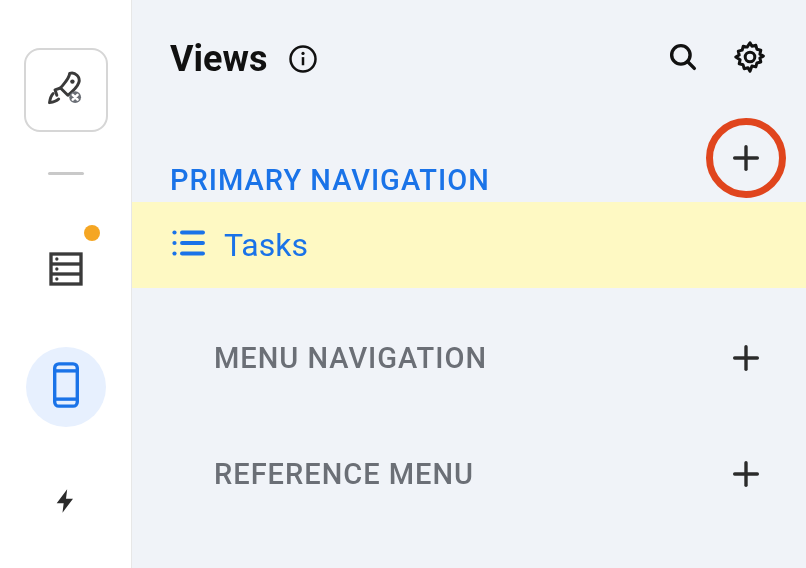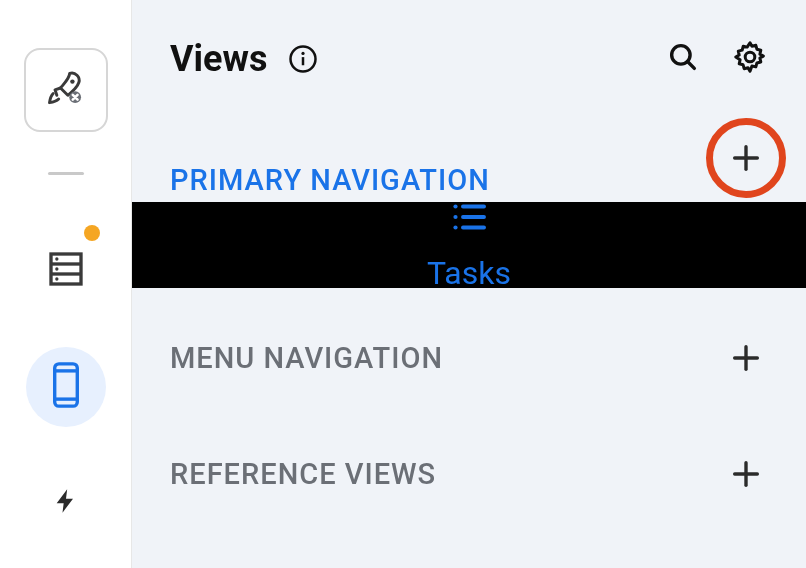--- a/index.html
+++ b/index.html
@@ -64,21 +64,21 @@
     padding: 0 38px;
     margin-top: 48px;
     height: 60px;
   }
   .section-label {
     font-size: 29px;
     letter-spacing: 1px;
     font-weight: 500;
   }
   .section-primary .section-label { color: #1a73e8; margin-top: 44px; }
-  .section-secondary .section-label { color: #6b6f76; }
+  .section-secondary .section-label { color: #6b6f76; margin-left: 44px; }
   .section-add {
     margin-left: auto;
     width: 44px; height: 44px;
     display: flex; align-items: center; justify-content: center;
     position: relative;
   }
   .ring {
     position: absolute;
     left: 50%; top: 50%;
     width: 80px; height: 80px;
@@ -87,21 +87,21 @@
     border-radius: 50%;
     pointer-events: none;
   }
   .list-item {
     display: flex; align-items: center;
     gap: 18px;
     padding: 0 38px;
     height: 86px;
     margin-top: 14px;
   }
-  .list-item.selected { background: #000000; flex-direction: column; }
+  .list-item.selected { background: #fef9c3; }
   .list-item-label {
     font-size: 32px;
     color: #1a73e8;
     font-weight: 400;
   }
   .plus-svg { stroke: #2b2b2b; }
 </style>
 </head>
 <body>
 
@@ -214,21 +214,21 @@
       <span class="section-label">MENU NAVIGATION</span>
       <div class="section-add">
         <svg class="plus-svg" width="34" height="34" viewBox="0 0 24 24" fill="none" stroke-width="2.4" stroke-linecap="round">
           <line x1="12" y1="4" x2="12" y2="20"></line>
           <line x1="4" y1="12" x2="20" y2="12"></line>
         </svg>
       </div>
     </div>
 
     <div class="section section-secondary" style="margin-top:56px">
-      <span class="section-label">REFERENCE VIEWS</span>
+      <span class="section-label">REFERENCE MENU</span>
       <div class="section-add">
         <svg class="plus-svg" width="34" height="34" viewBox="0 0 24 24" fill="none" stroke-width="2.4" stroke-linecap="round">
           <line x1="12" y1="4" x2="12" y2="20"></line>
           <line x1="4" y1="12" x2="20" y2="12"></line>
         </svg>
       </div>
     </div>
   </div>
 </div>
 

